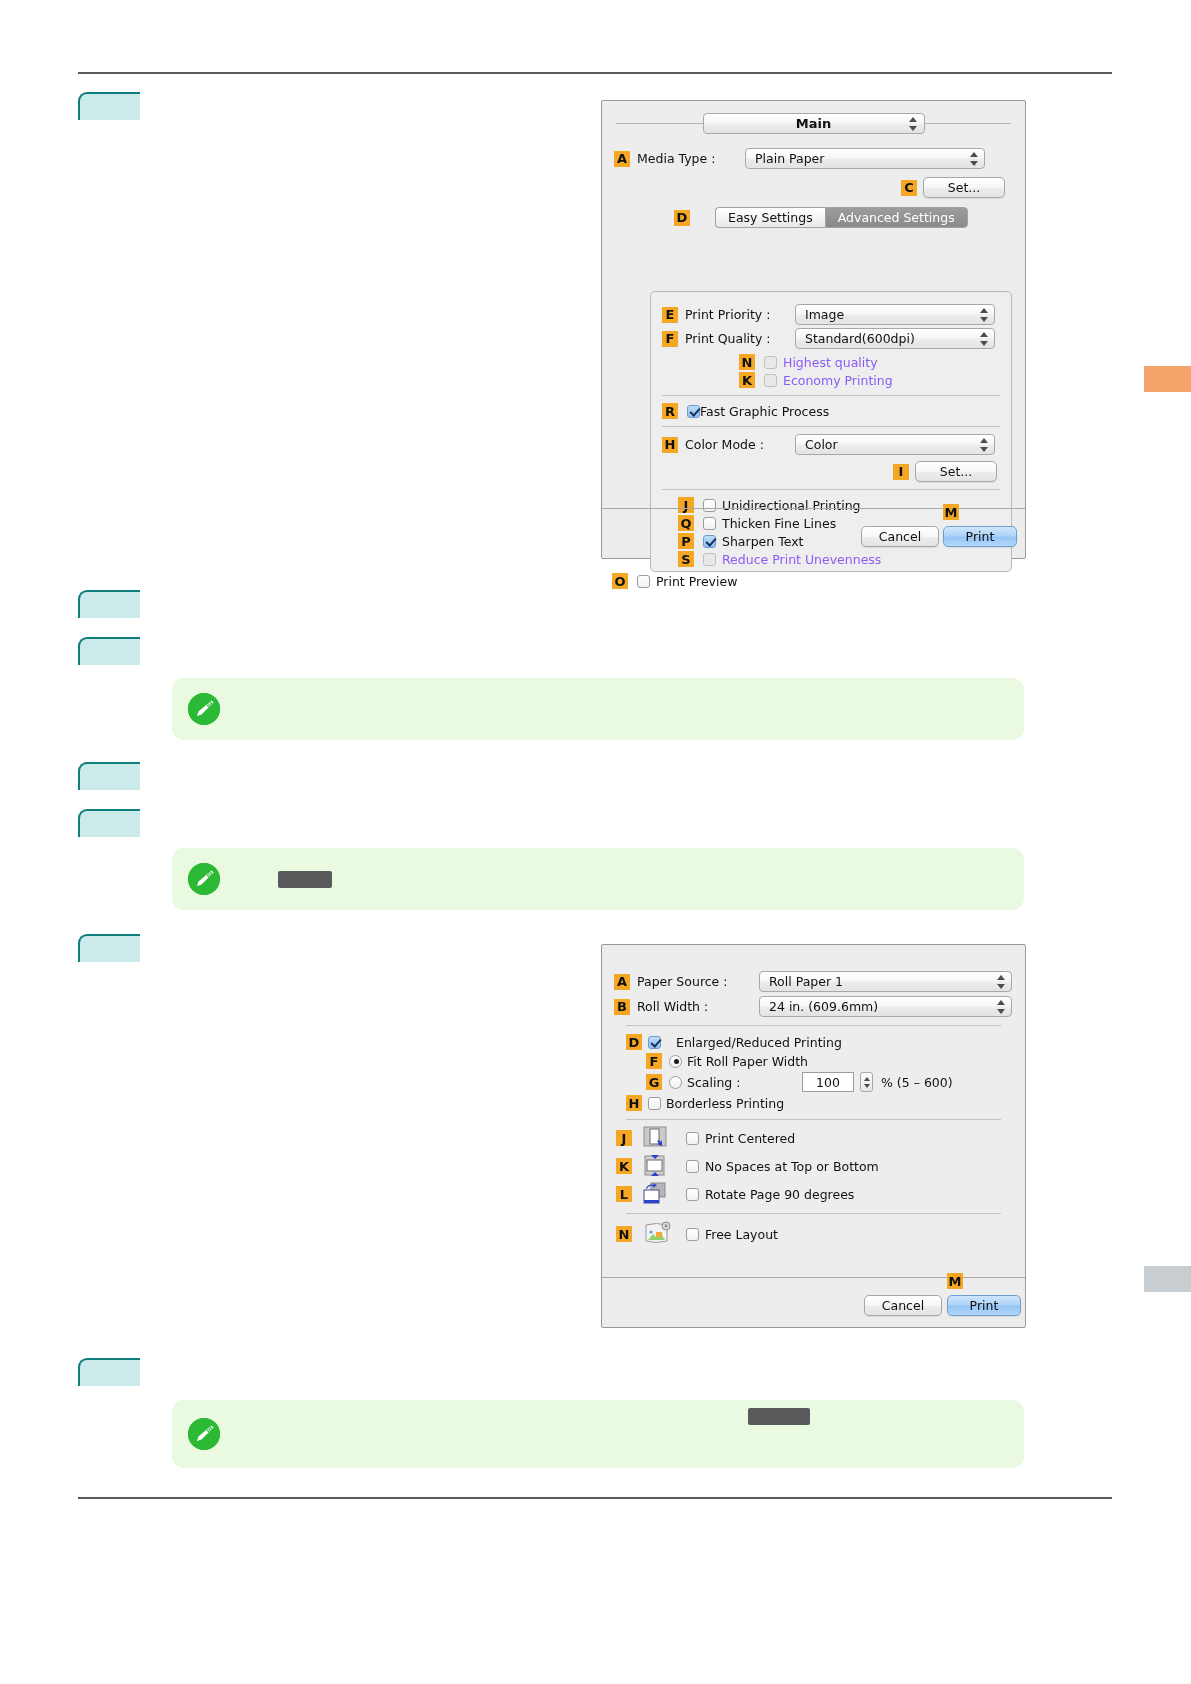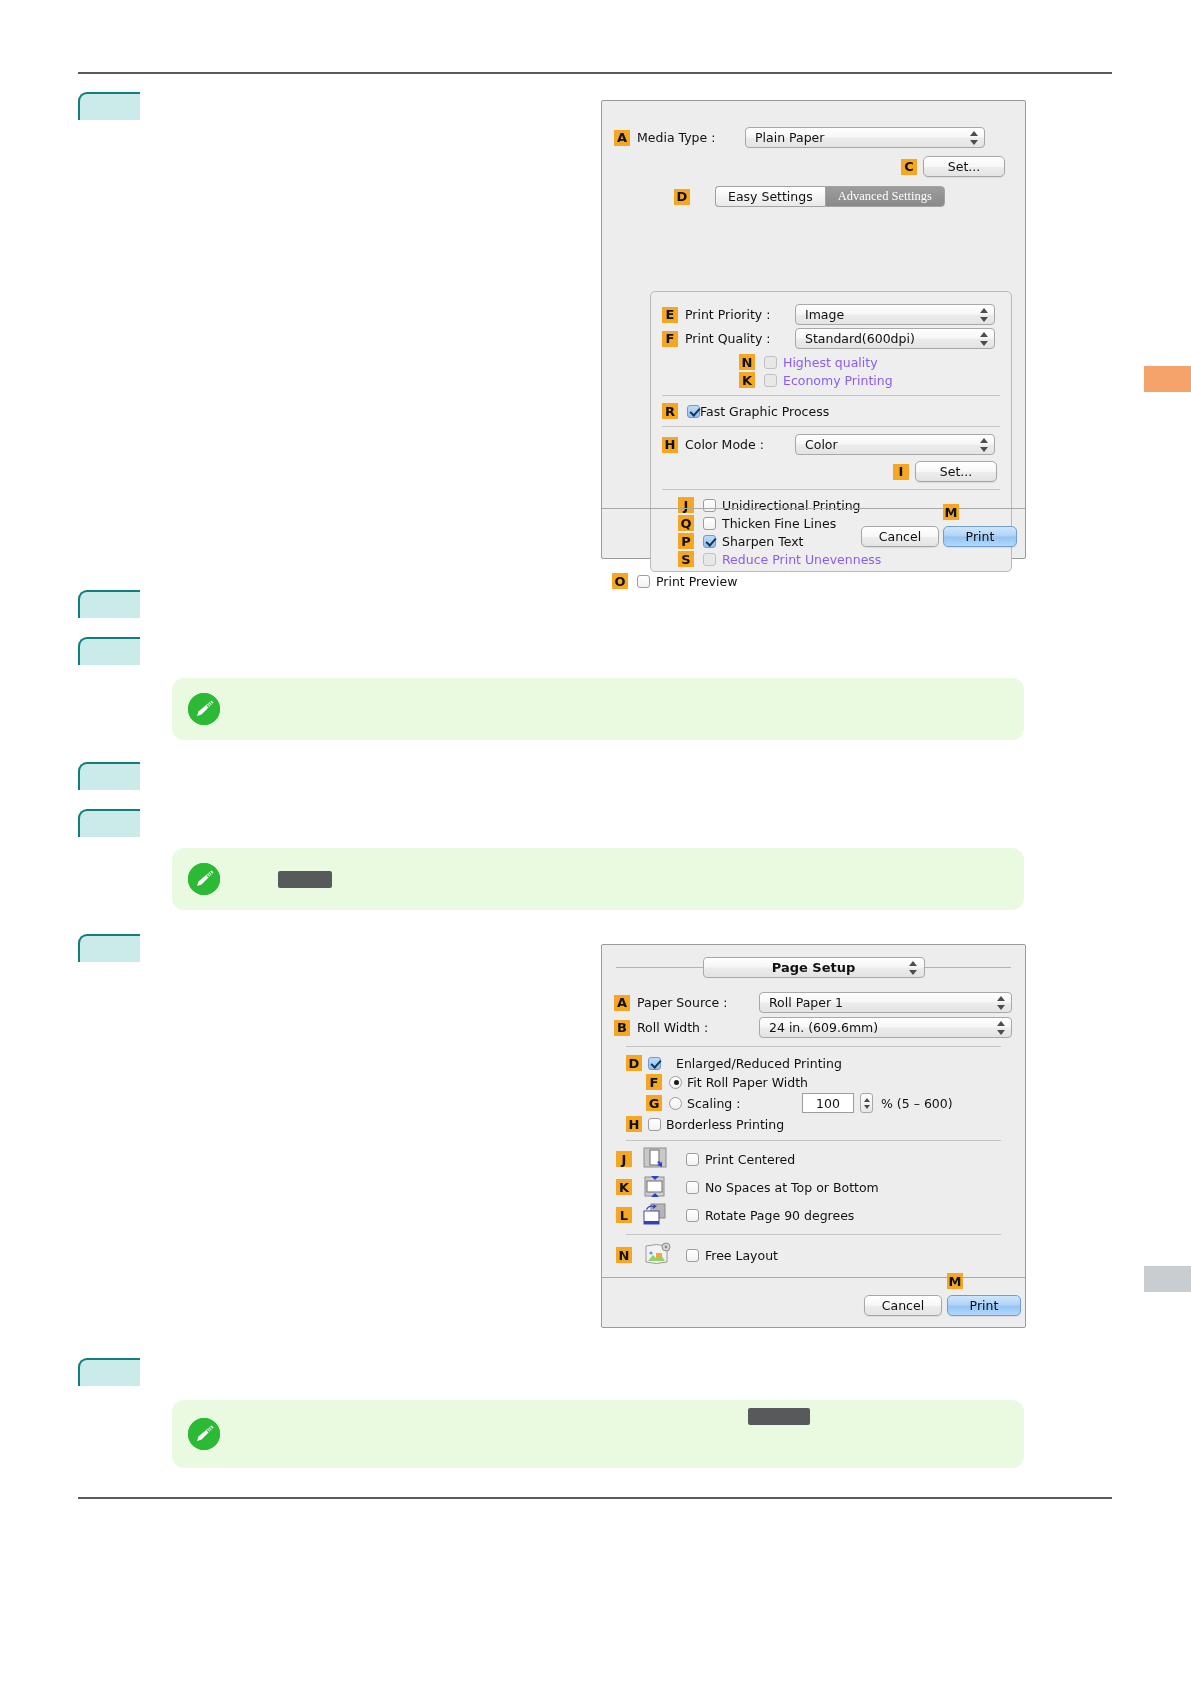--- a/index.html
+++ b/index.html
@@ -150,21 +150,21 @@
   
   .segbar { display: inline-flex; height: 21px; }
   .seg {
     display: inline-flex; align-items: center; justify-content: center;
     height: 21px; padding: 0 12px;
     border: 1px solid #a2a2a2;
     font-size: 12.5px;
   }
   .seg.left  { border-radius: 4px 0 0 4px; border-right: none; margin-left: 20px; }
   .seg.right { border-radius: 0 4px 4px 0; }
-  .seg.on  { background: linear-gradient(to bottom,#9c9c9c,#8a8a8a); color: #fff; font-family: Liberation Serif, serif; }
+  .seg.on  { background: linear-gradient(to bottom,#9c9c9c,#8a8a8a); color: #fff; }
   .seg.off { background: linear-gradient(to bottom,#ffffff,#e9e9e9); color: #111; }
 
   
   .groupbox {
     border: 1px solid #b9b9b9;
     border-radius: 5px;
     background: #eeeeee;
   }
 
   
@@ -278,20 +278,31 @@
       <path d="M22 9 L24 11 M20.5 10.5 L22.5 12.5 M19 12 L21 14" stroke="#2cba36" stroke-width="1.1"></path>
     </svg>
   </div>
   <div class="note-redaction" style="left:576px; top:8px; width:62px;"></div>
 </div>
 
 <div class="dialog" id="main-dialog" style="left:601px; top:100px; width:425px; height:459px;">
 
   <div class="dlg-top-pad"></div>
 
+  <div class="title-row">
+    <div class="line"></div>
+    <div class="popup">
+      <span>Main</span>
+      <span class="updown">
+          <i class="up"></i>
+          <i class="down"></i>
+        </span>
+    </div>
+    <div class="line"></div>
+  </div>
 
   <div class="row" style="margin-top:14px; padding-left:12px;">
     <span class="mk">A</span>
     <span class="lbl" style="margin-left:7px; width:108px;">Media Type :</span>
     <div class="popup" style="width:240px;">
       <span>Plain Paper</span>
       <span class="updown">
           <i class="up"></i>
           <i class="down"></i>
         </span>
@@ -422,31 +433,20 @@
   </div>
   <div class="btn primary" style="position:absolute; left:341px; top:425px; width:74px;">
     <span>Print</span>
   </div>
 </div>
 
 <div class="dialog" id="pagesetup-dialog" style="left:601px; top:944px; width:425px; height:384px;">
 
   <div class="dlg-top-pad"></div>
 
-  <div class="title-row">
-    <div class="line"></div>
-    <div class="popup">
-      <span>Page Setup</span>
-      <span class="updown">
-          <i class="up"></i>
-          <i class="down"></i>
-        </span>
-    </div>
-    <div class="line"></div>
-  </div>
 
   <div class="row" style="margin-top:14px; padding-left:12px;">
     <span class="mk">A</span>
     <span class="lbl" style="margin-left:7px; width:122px;">Paper Source :</span>
     <div class="popup" style="width:253px;">
       <span>Roll Paper 1</span>
       <span class="updown">
           <i class="up"></i>
           <i class="down"></i>
         </span>

